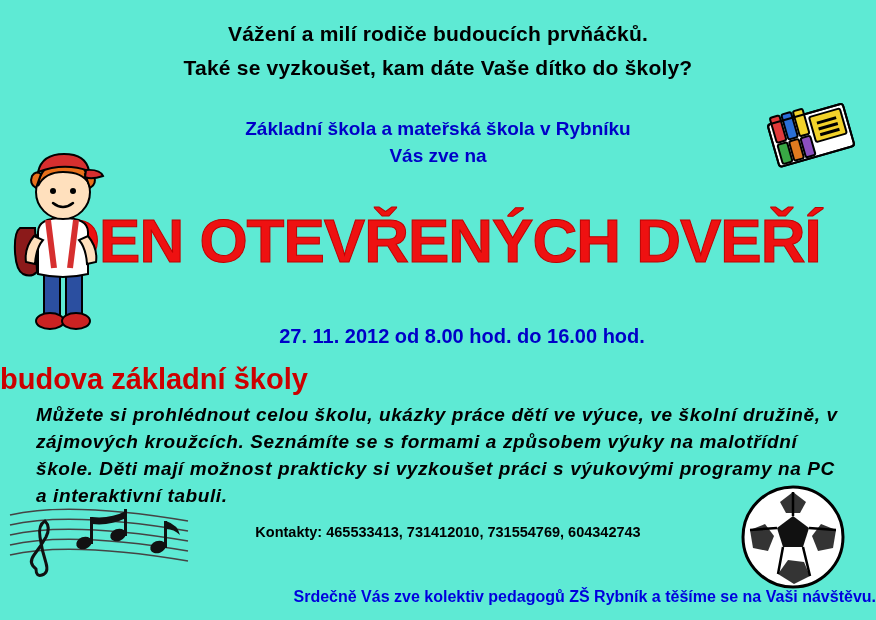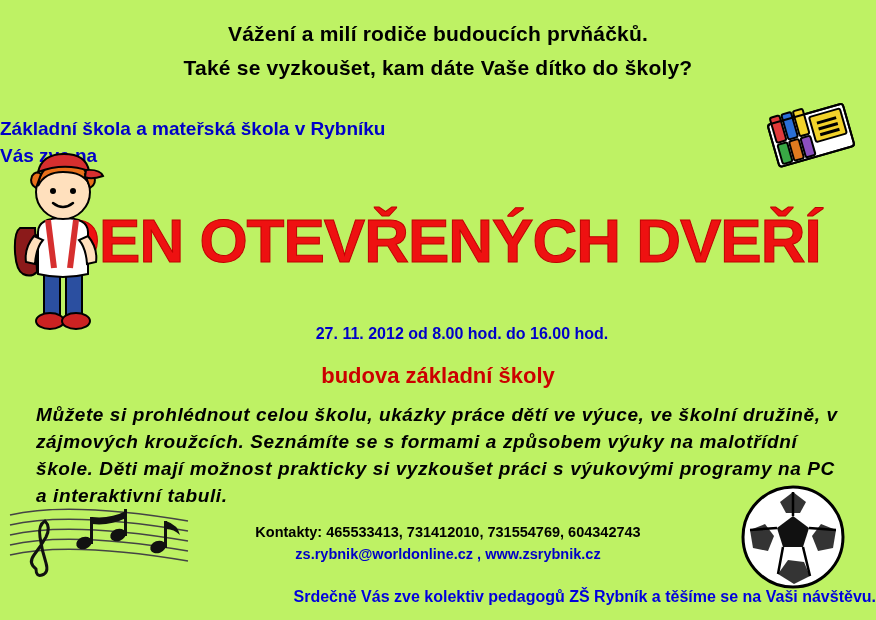--- a/index.html
+++ b/index.html
@@ -10,36 +10,36 @@
     width: 876px;
     height: 620px;
     background: #ffffff;
     font-family: "Liberation Sans", sans-serif;
     overflow: hidden;
   }
   .poster {
     position: relative;
     width: 876px;
     height: 620px;
-    background: #bef264;
+    background: #5eead4;
   }
 
   
   .head-line {
     text-align: center;
     font-weight: bold;
     color: #000000;
     font-size: 21px;
     letter-spacing: 0.2px;
   }
   .head-1 { position: absolute; left: 0; right: 0; top: 22px; }
   .head-2 { position: absolute; left: 0; right: 0; top: 56px; }
 
   .invite-line {
-    text-align: left;
+    text-align: center;
     font-weight: bold;
     color: #0000c8;
     font-size: 19px;
   }
   .inv-1 { position: absolute; left: 0; right: 0; top: 118px; }
   .inv-2 { position: absolute; left: 0; right: 0; top: 145px; }
 
   .title {
     position: absolute;
     left: 0; right: 0;
@@ -54,31 +54,31 @@
     white-space: nowrap;
   }
 
   .date-line {
     position: absolute;
     left: 0; right: 0;
     top: 325px;
     text-align: center;
     color: #0000c8;
     font-weight: bold;
-    font-size: 16px;
+    font-size: 20px;
     padding-left: 48px;
   }
   .place-line {
     position: absolute;
     left: 0; right: 0;
     top: 363px;
-    text-align: center;
+    text-align: left;
     color: #cc0000;
     font-weight: bold;
-    font-size: 22px;
+    font-size: 29px;
   }
 
   .body-text {
     position: absolute;
     left: 36px;
     top: 402px;
     width: 812px;
     color: #000000;
     font-family: Liberation Sans, sans-serif;
     font-style: italic;
@@ -156,21 +156,20 @@
 
   <div class="title">DEN OTEVŘENÝCH DVEŘÍ</div>
 
   <div class="date-line">27. 11. 2012 od 8.00 hod. do 16.00 hod.</div>
   <div class="place-line">budova základní školy</div>
 
   <div class="body-text">Můžete si prohlédnout celou školu, ukázky práce dětí ve výuce, ve školní družině, v zájmových kroužcích. Seznámíte se s formami a způsobem výuky na malotřídní škole. Děti mají možnost prakticky si vyzkoušet práci s výukovými programy na PC a interaktivní tabuli.</div>
 
   <div class="contacts">
     <div>Kontakty:  465533413,  731412010,  731554769,  604342743</div>
-    <div class="web">zs.rybnik@worldonline.cz , www.zsrybnik.cz</div>
   </div>
 
   <div class="footer-line">Srdečně Vás zve kolektiv pedagogů ZŠ Rybník a těšíme se na Vaši návštěvu.</div>
 
   <svg class="boy" viewBox="0 0 120 185">
 
     <path d="M12 78 q-6 4 -5 24 q1 18 8 22 q8 4 14 -2 l-2 -44 z" fill="#8b1a1a" stroke="#000" stroke-width="2"></path>
 
     <rect x="36" y="122" width="16" height="44" fill="#2b4fa0" stroke="#000" stroke-width="2"></rect>
     <rect x="58" y="122" width="16" height="44" fill="#2b4fa0" stroke="#000" stroke-width="2"></rect>

